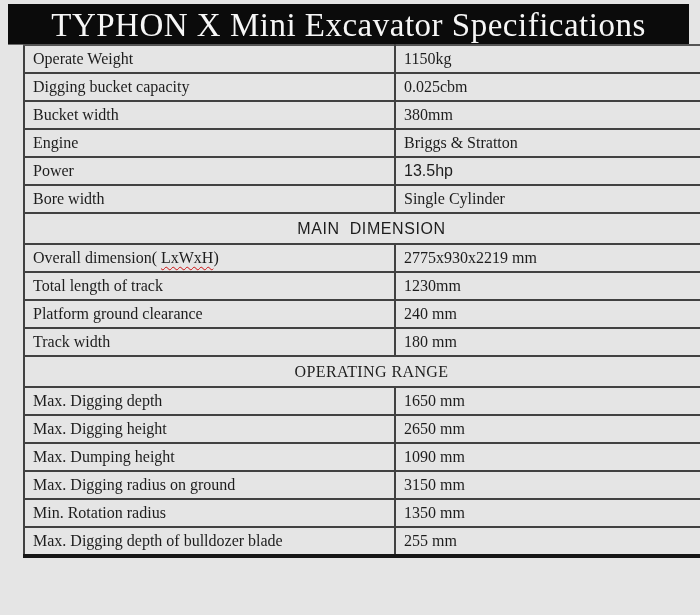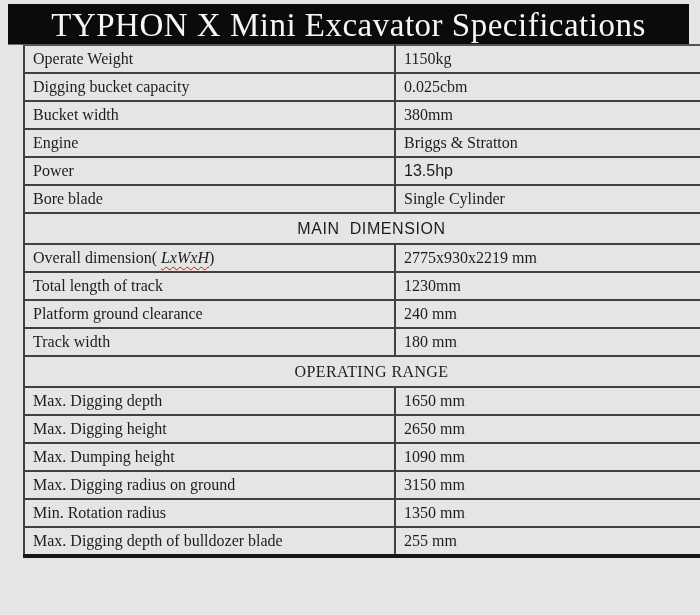--- a/index.html
+++ b/index.html
@@ -58,21 +58,20 @@
     font-family: "Liberation Sans", sans-serif;
     font-size: 15.5px;
     color: #2e2e2e;
   }
 
   .wavy {
     text-decoration: underline wavy #cc1111;
     text-decoration-thickness: 1px;
     text-underline-offset: 3px;
     text-decoration-skip-ink: none;
-    font-style: italic;
   }
 
   table.spec-table { border-left: 2px solid #3a3a3a; border-right: 2px solid #3a3a3a; }
   table.spec-table tr:last-child td { border-bottom: 4px solid #161616; }
   table.spec-table tr:first-child td { border-top: 2px solid #555555; }
 </style>
 </head>
 <body>
 
 <div class="page">
@@ -95,21 +94,21 @@
       </tr>
       <tr>
         <td class="label-cell">Engine</td>
         <td class="value-cell">Briggs &amp; Stratton</td>
       </tr>
       <tr>
         <td class="label-cell">Power</td>
         <td class="value-cell value-sans">13.5hp</td>
       </tr>
       <tr>
-        <td class="label-cell">Bore blade</td>
+        <td class="label-cell">Bore width</td>
         <td class="value-cell">Single Cylinder</td>
       </tr>
 
       <tr class="section-row">
         <td colspan="2" class="section-sans">MAIN DIMENSION</td>
       </tr>
 
       <tr>
         <td class="label-cell"><span>Overall dimension( </span><span class="wavy">LxWxH</span><span>)</span></td>
         <td class="value-cell">2775x930x2219 mm</td>

